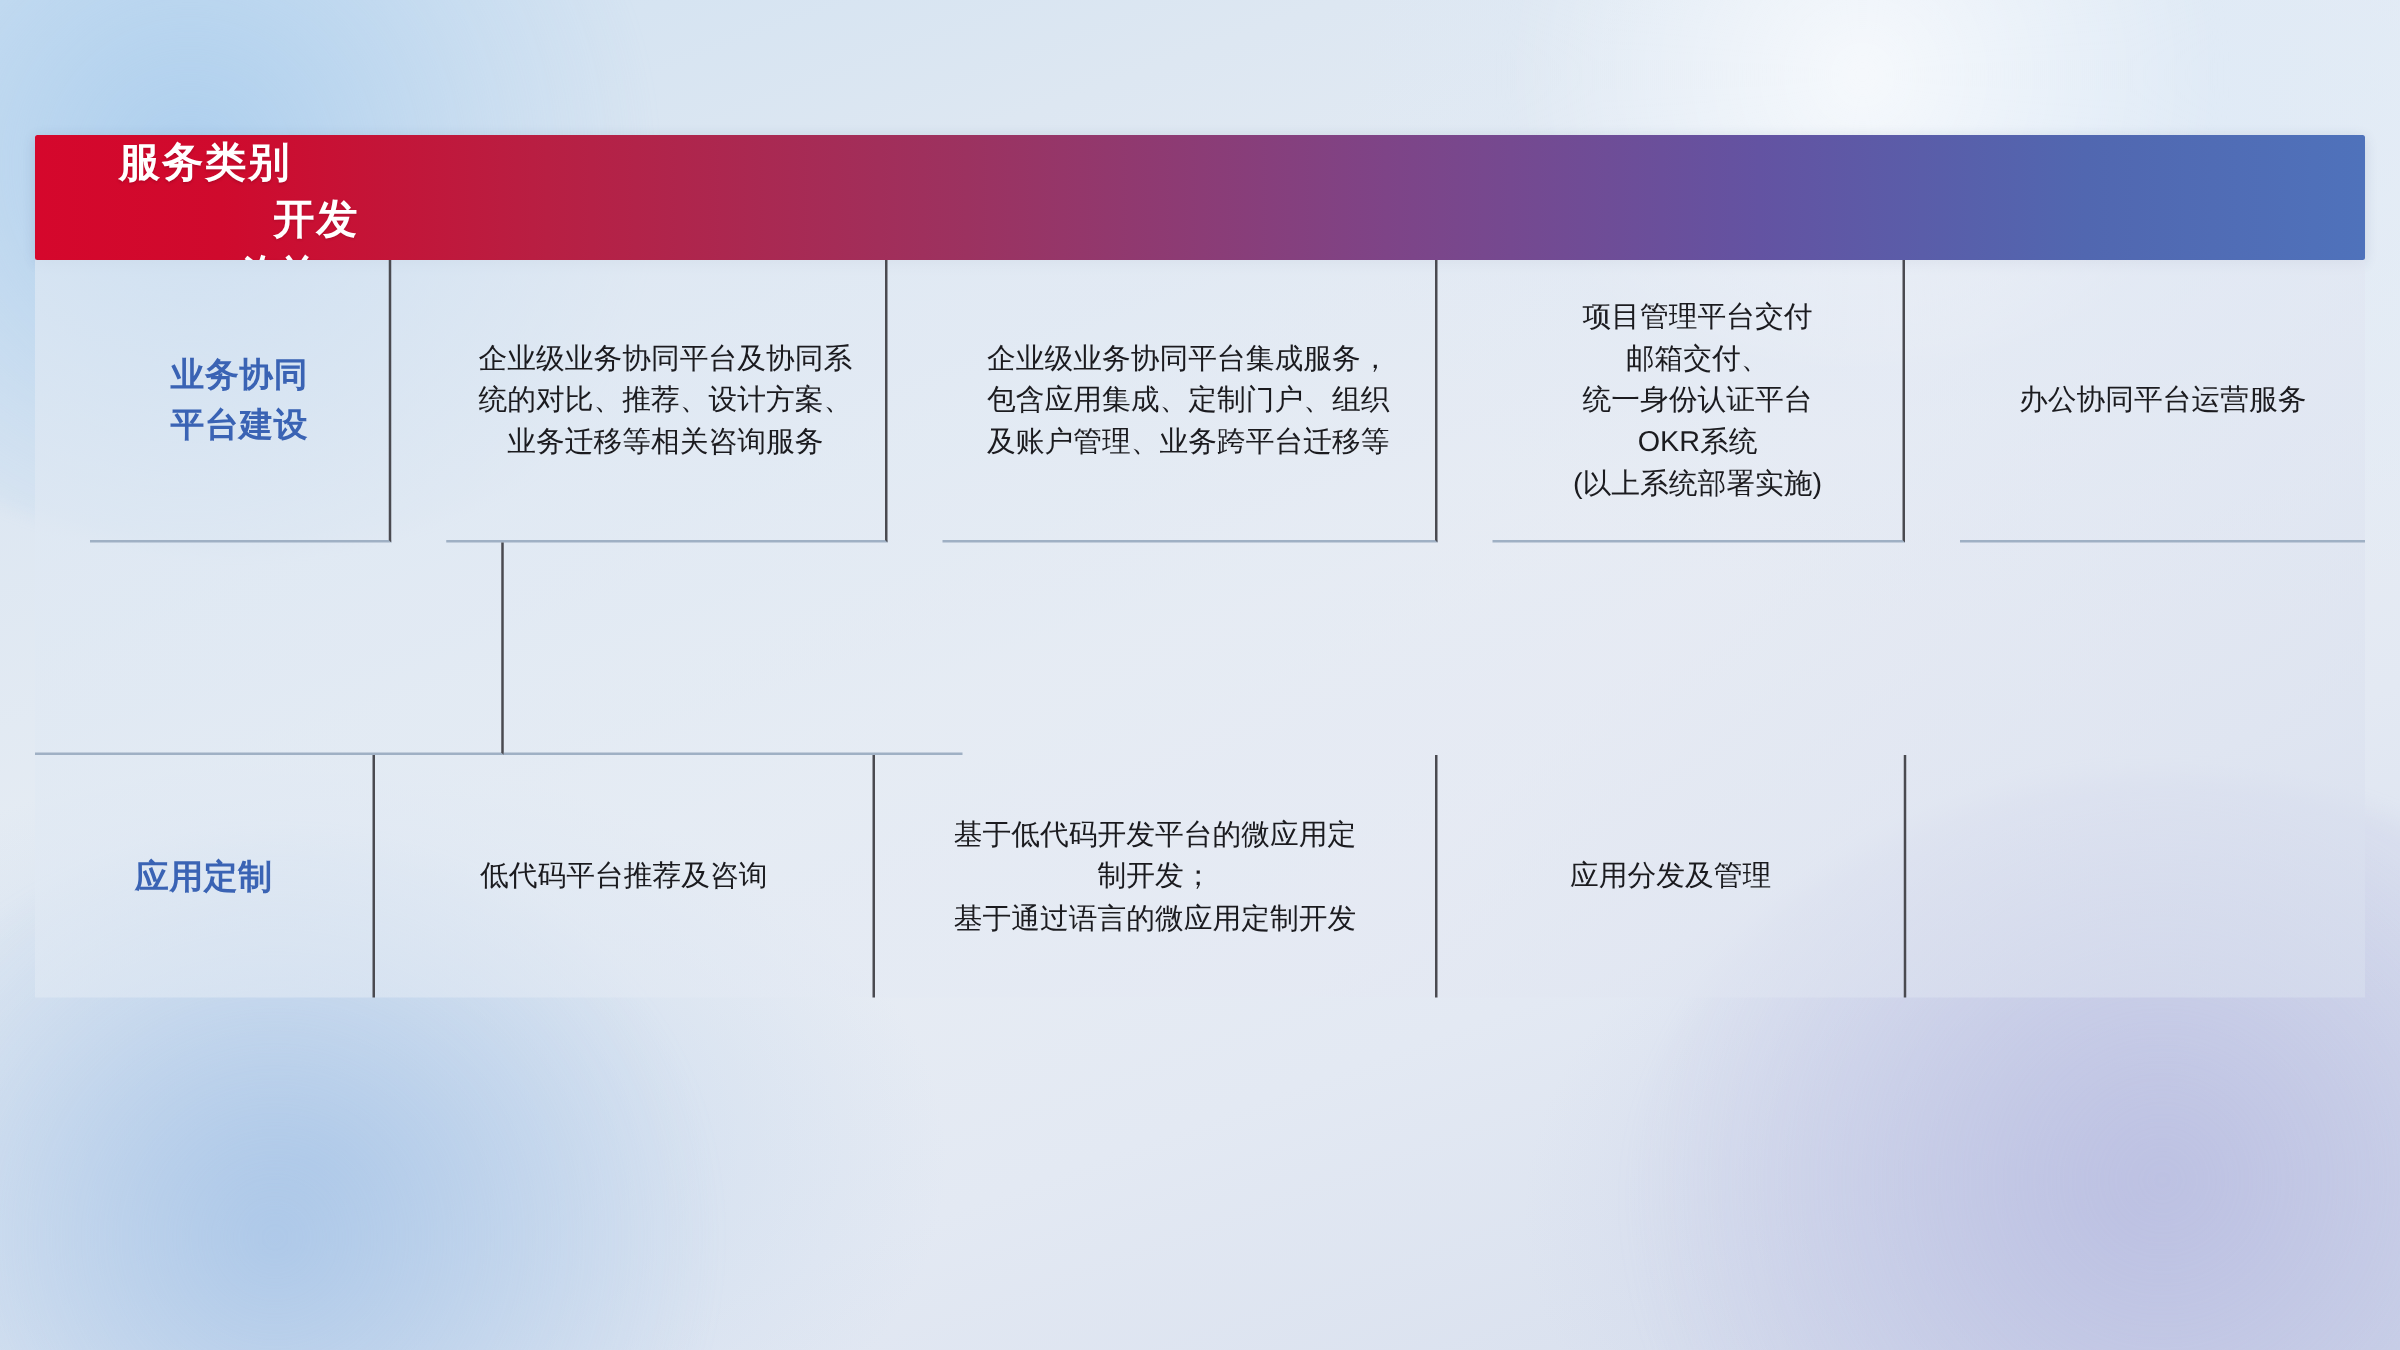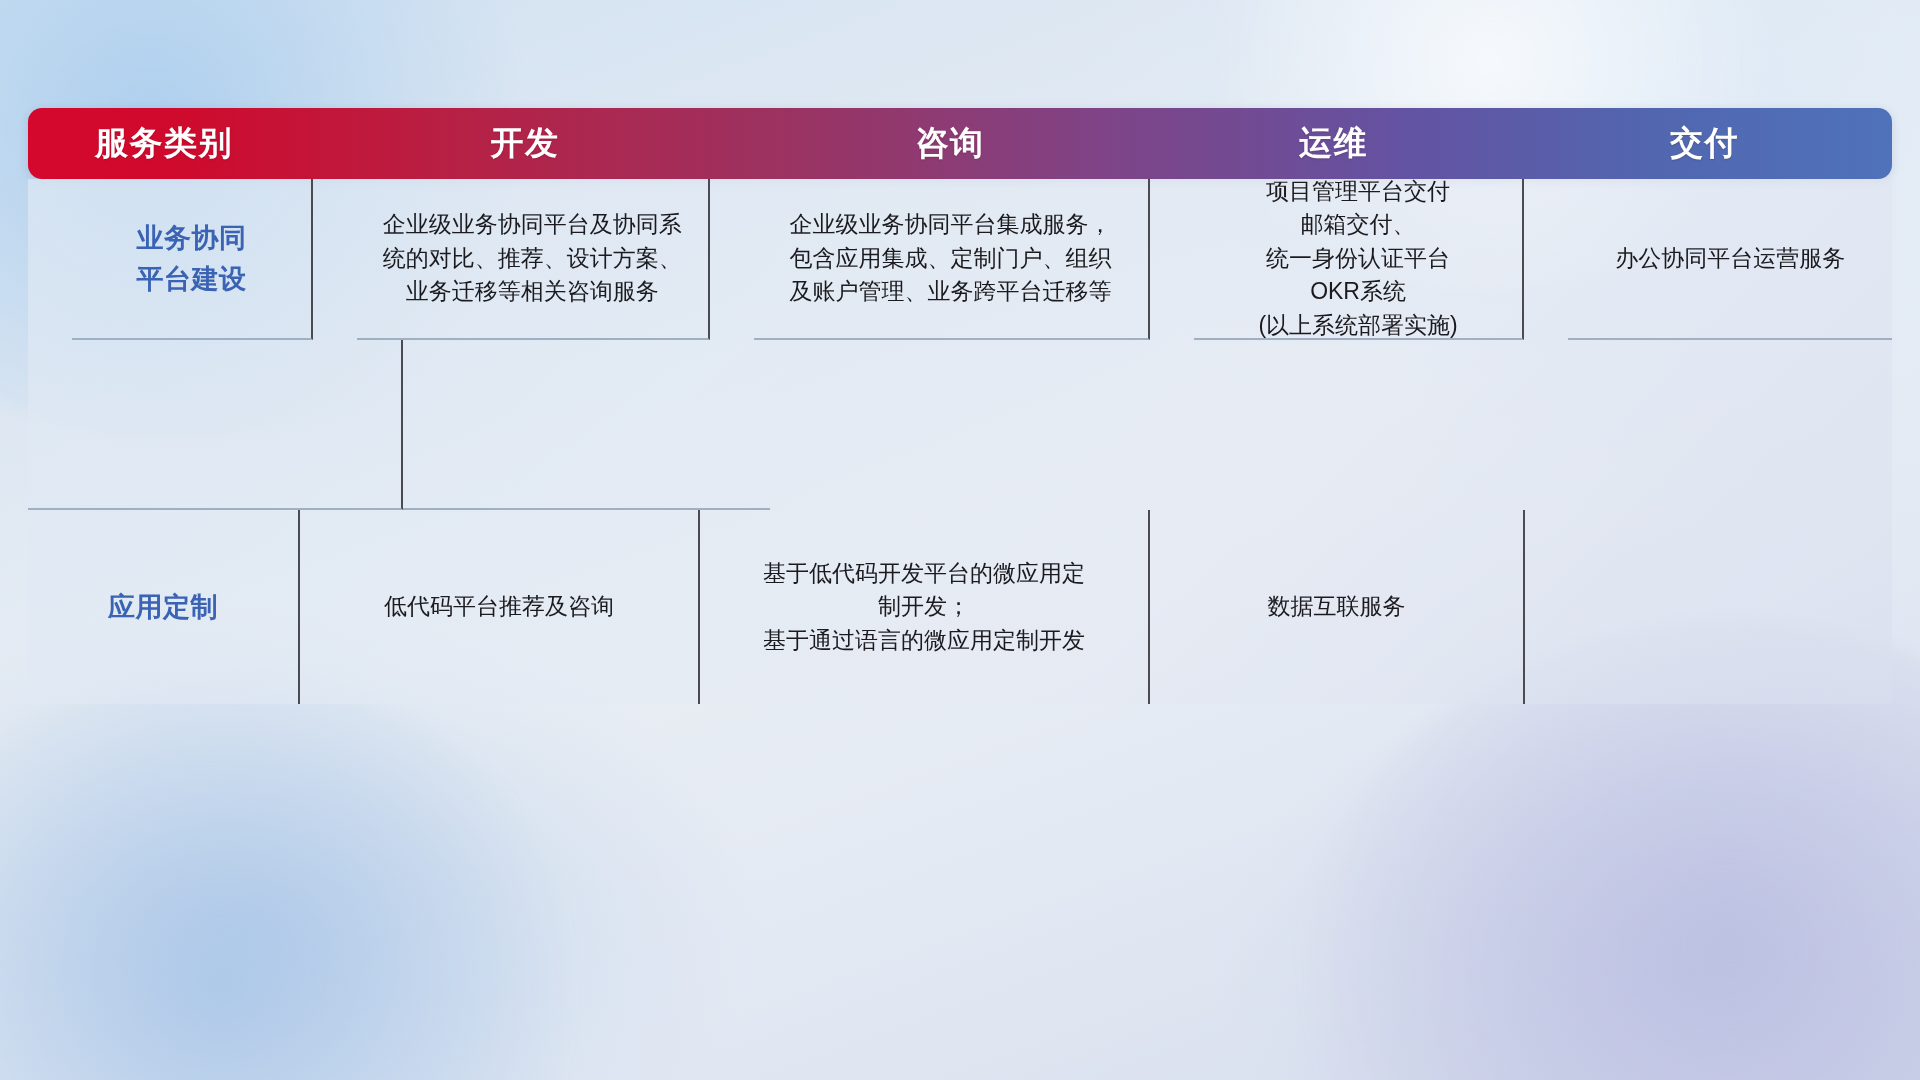--- a/index.html
+++ b/index.html
@@ -62,33 +62,34 @@
   #table-card {
     position: absolute;
     left: 28px;
     top: 108px;
     width: 1864px;
   }
 
   
   #table-header {
     display: flex;
-    height: 71px;
-    border-radius: 14px;
+    height: 100px;
+    border-radius: 2px;
     overflow: hidden;
     background: linear-gradient(90deg,
         #d5072c 0%,
         #cf0a2d 8%,
         #b81f43 22%,
         #9c3260 40%,
         #7e4487 58%,
         #6353a2 74%,
         #5167b0 88%,
         #4f72bb 100%);
     box-shadow: 0 2px 10px rgba(60,70,110,0.14);
+    flex-direction: column;
   }
   .hcell {
     display: flex;
     align-items: center;
     justify-content: center;
     color: #ffffff;
     font-size: 33px;
     font-weight: bold;
     letter-spacing: 1.5px;
     text-shadow: 0 1px 2px rgba(60,0,20,0.18);
@@ -133,21 +134,21 @@
   }
 
   
   .c0 { width: 272px; }
   .c1 { width: 400px; }
   .c2 { width: 450px; }
   .c3 { width: 375px; }
   .c4 { width: 367px; }
 
   
-  .r0 .bcell { height: 161px; margin-left: 44px; }
+  .r0 .bcell { height: 226px; margin-left: 44px; }
   .r1 .bcell { height: 170px; }
   .r2 .bcell { height: 194px; }
 
   
   #table-body {
     background: linear-gradient(135deg,
         rgba(222,232,243,0.72) 0%,
         rgba(226,234,244,0.60) 35%,
         rgba(229,233,243,0.55) 65%,
         rgba(216,223,238,0.62) 100%);
@@ -196,18 +197,18 @@
       <div class="bcell c3"></div>
       <div class="bcell c4 last"></div>
     </div>
 
     <div class="brow r2 lastrow">
       <div class="bcell cat c0">应用定制</div>
       <div class="bcell c1">低代码平台推荐及咨询</div>
       <div class="bcell c2">基于低代码开发平台的微应用定
 制开发；
 基于通过语言的微应用定制开发</div>
-      <div class="bcell c3">数据互联服务</div>
+      <div class="bcell c3">应用分发及管理</div>
       <div class="bcell c4 last"></div>
     </div>
 
   </div>
 </div>
 
 </body></html>

